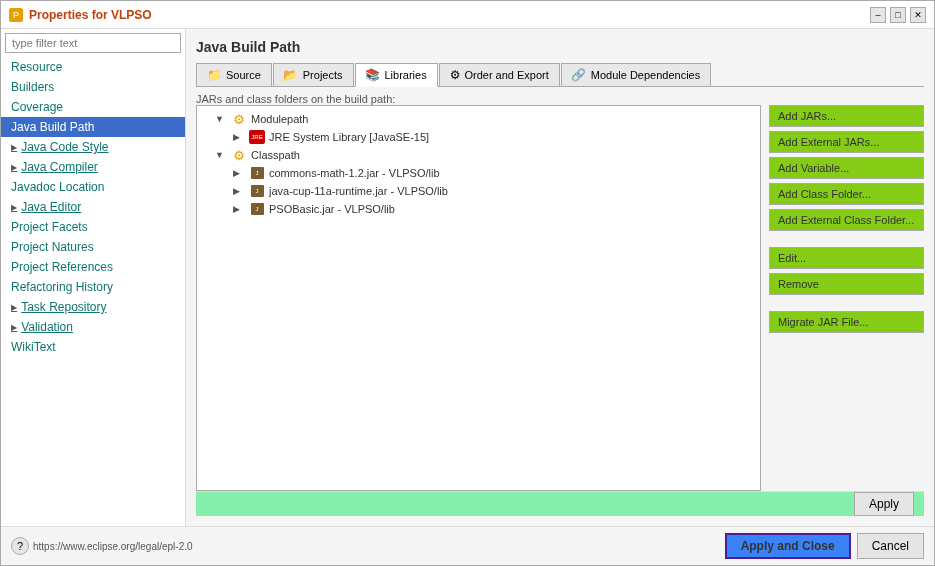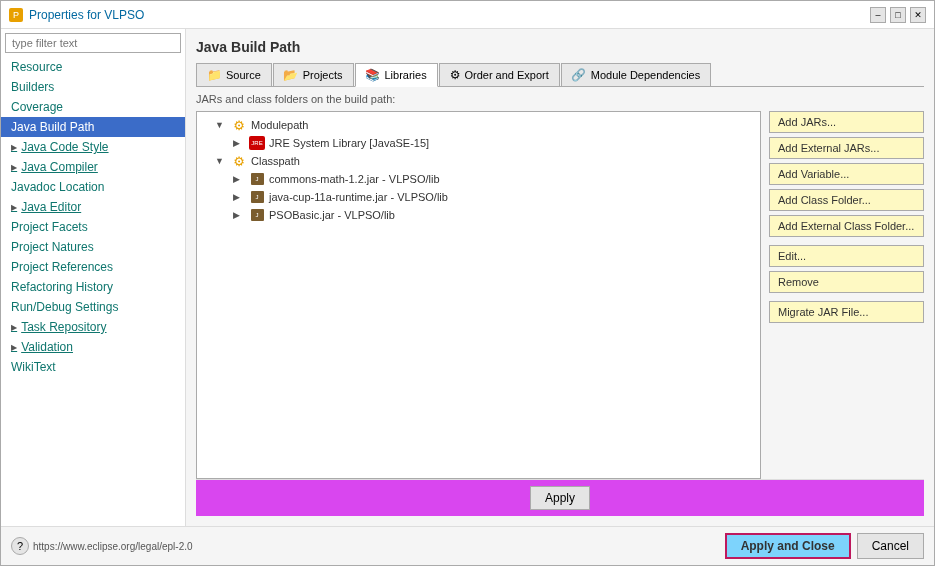--- a/index.html
+++ b/index.html
@@ -39,21 +39,22 @@
       background: #e8a000;
       border-radius: 2px;
       font-size: 9px;
       display: flex;
       align-items: center;
       justify-content: center;
       color: white;
     }
     .title-text {
       font-size: 12px;
-      color: #0369a1;
+      color: #c2410c;
+      font-weight: bold;
     }
     .title-bar-controls {
       display: flex;
       gap: 4px;
     }
     .title-btn {
       width: 16px;
       height: 16px;
       border: 1px solid #aaa;
       background: #e5e5e5;
@@ -141,21 +142,20 @@
       border-bottom: 1px solid #fff;
       margin-bottom: -1px;
       z-index: 1;
     }
     .tab-icon {
       font-size: 12px;
     }
     .description {
       font-size: 11px;
       color: #555;
-      margin-bottom: 6px;
     }
     .build-path-area {
       display: flex;
       flex: 1;
       gap: 8px;
     }
     .tree-container {
       flex: 1;
       background: #fff;
       border: 1px solid #aaa;
@@ -193,54 +193,54 @@
     .tree-item.level-1 { padding-left: 18px; }
     .tree-item.level-2 { padding-left: 36px; }
     .buttons-panel {
       width: 155px;
       display: flex;
       flex-direction: column;
       gap: 4px;
     }
     .action-btn {
       padding: 4px 8px;
-      background: #fef9c3;
+      background: #84cc16;
       border: 1px solid #aaa;
       cursor: pointer;
       font-size: 11px;
       text-align: left;
       color: #333;
     }
     .action-btn:disabled {
       color: #aaa;
       cursor: default;
     }
     .action-btn.separator {
-      margin-top: 4px;
+      margin-top: 12px;
     }
     .bottom-bar {
       border-top: 1px solid #ddd;
-      padding: 6px 10px;
-      display: flex;
-      justify-content: center;
-      align-items: center;
-      background: #d946ef;
+      padding: 0 10px;
+      display: flex;
+      justify-content: flex-end;
+      align-items: center;
+      background: #86efac;
       gap: 6px;
     }
     .apply-btn {
       padding: 4px 14px;
       background: #e5e5e5;
       border: 1px solid #aaa;
       cursor: pointer;
       font-size: 12px;
     }
     .apply-close-btn {
       padding: 4px 14px;
-      background: #7dd3fc;
-      border: 2px solid #be185d;
+      background: #3b82f6;
+      border: 2px solid #4c1d95;
       cursor: pointer;
       font-size: 12px;
       color: #333;
       font-weight: bold;
     }
     .cancel-btn {
       padding: 4px 14px;
       background: #e5e5e5;
       border: 1px solid #aaa;
       cursor: pointer;
@@ -336,23 +336,20 @@
         <span>Project Facets</span>
       </div>
       <div class="sidebar-item">
         <span>Project Natures</span>
       </div>
       <div class="sidebar-item">
         <span>Project References</span>
       </div>
       <div class="sidebar-item">
         <span>Refactoring History</span>
-      </div>
-      <div class="sidebar-item">
-        <span>Run/Debug Settings</span>
       </div>
       <div class="sidebar-item has-arrow">
         <span>Task Repository</span>
       </div>
       <div class="sidebar-item has-arrow">
         <span>Validation</span>
       </div>
       <div class="sidebar-item">
         <span>WikiText</span>
       </div>

